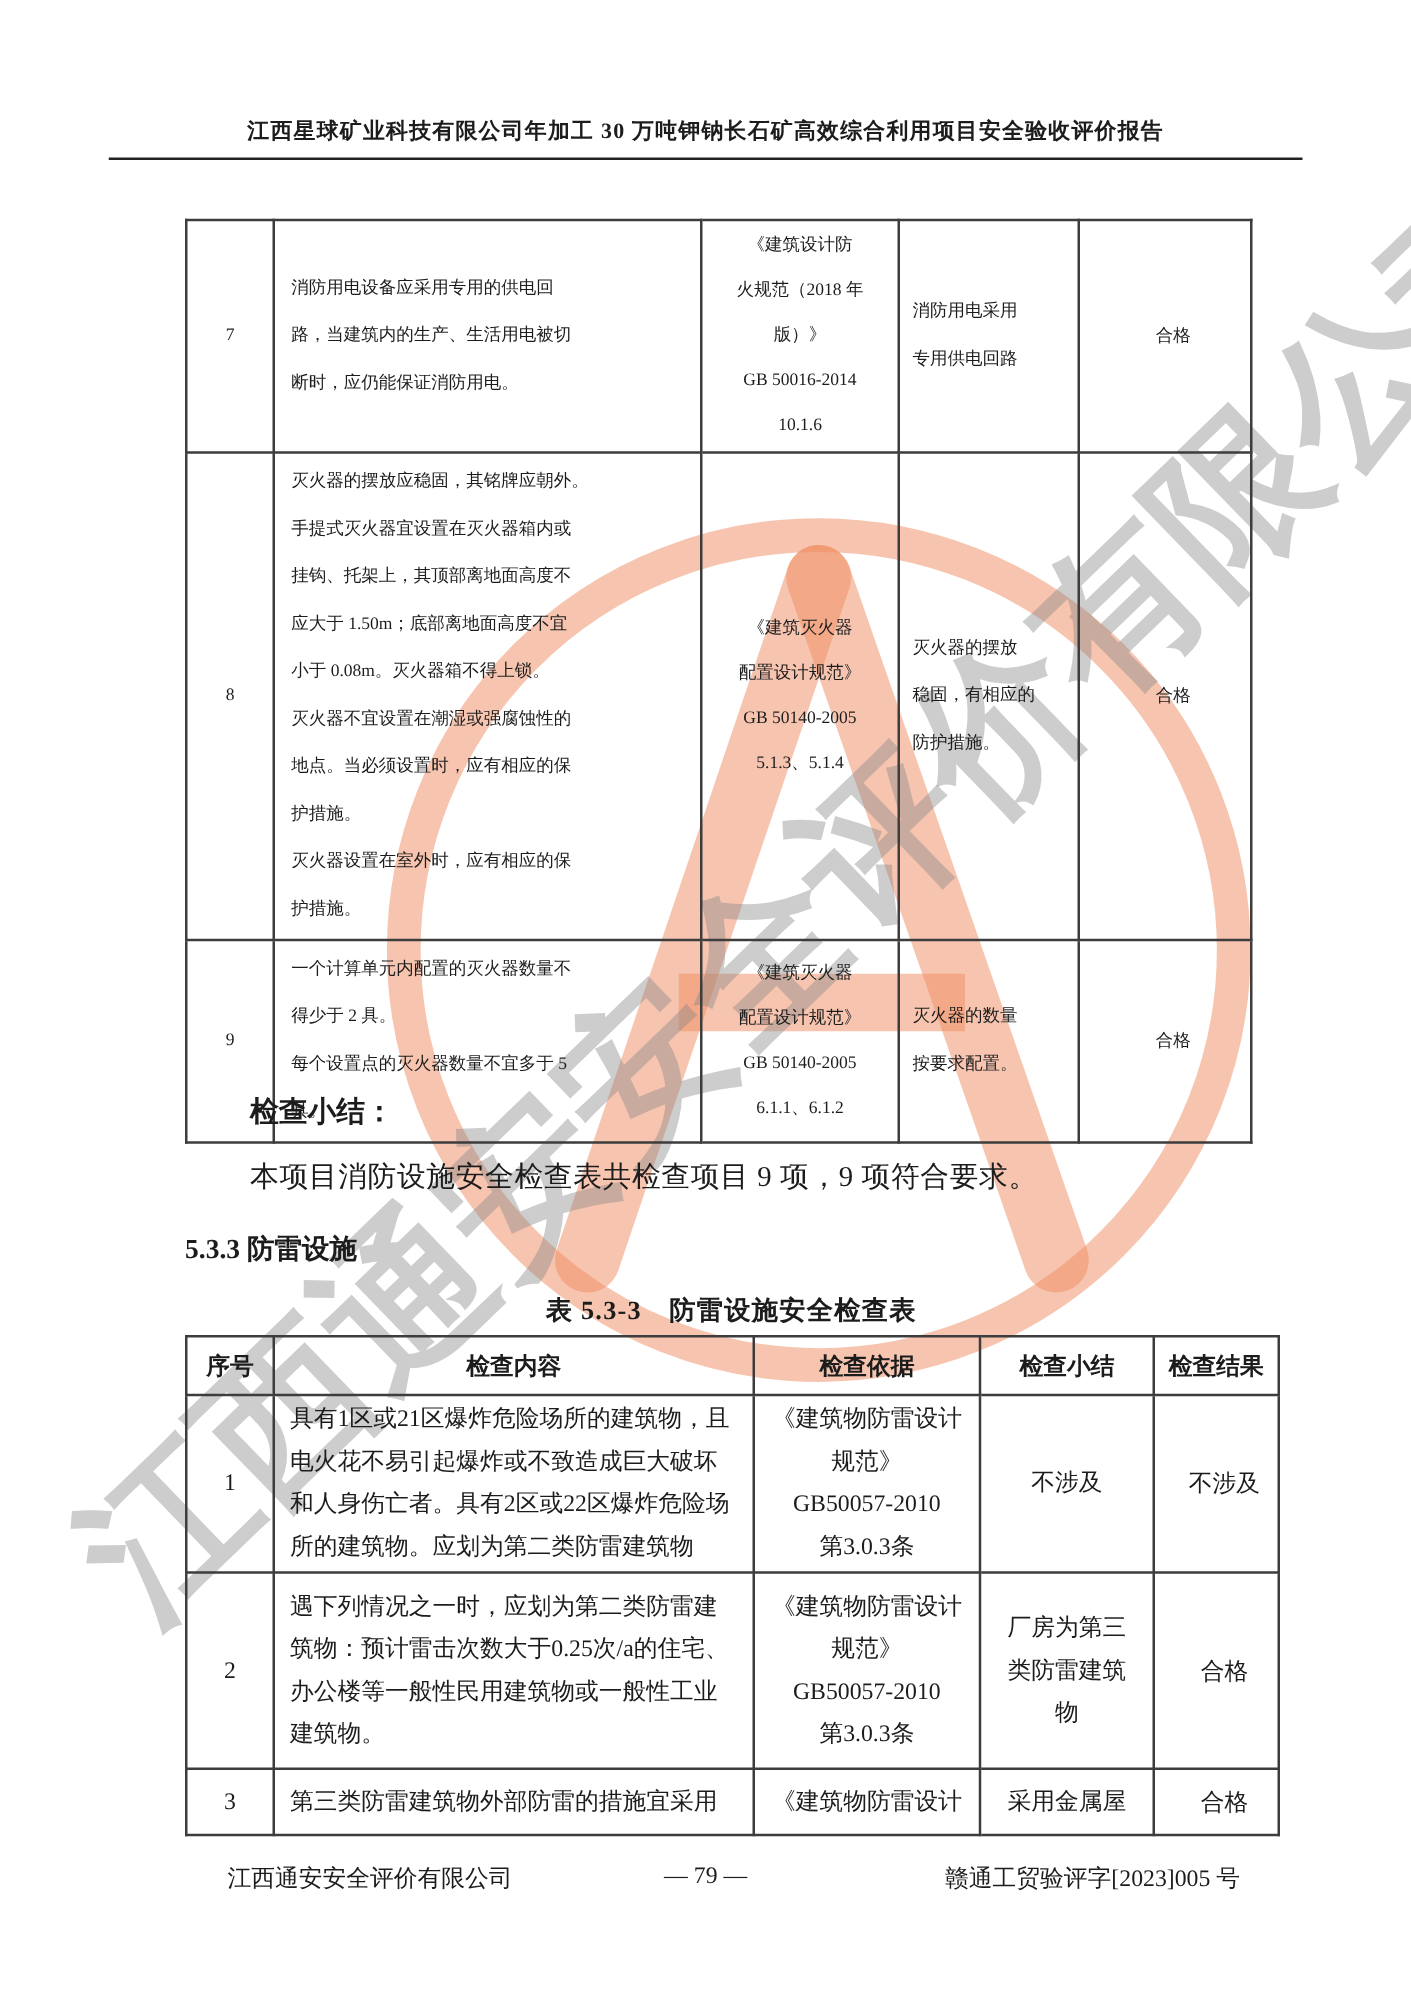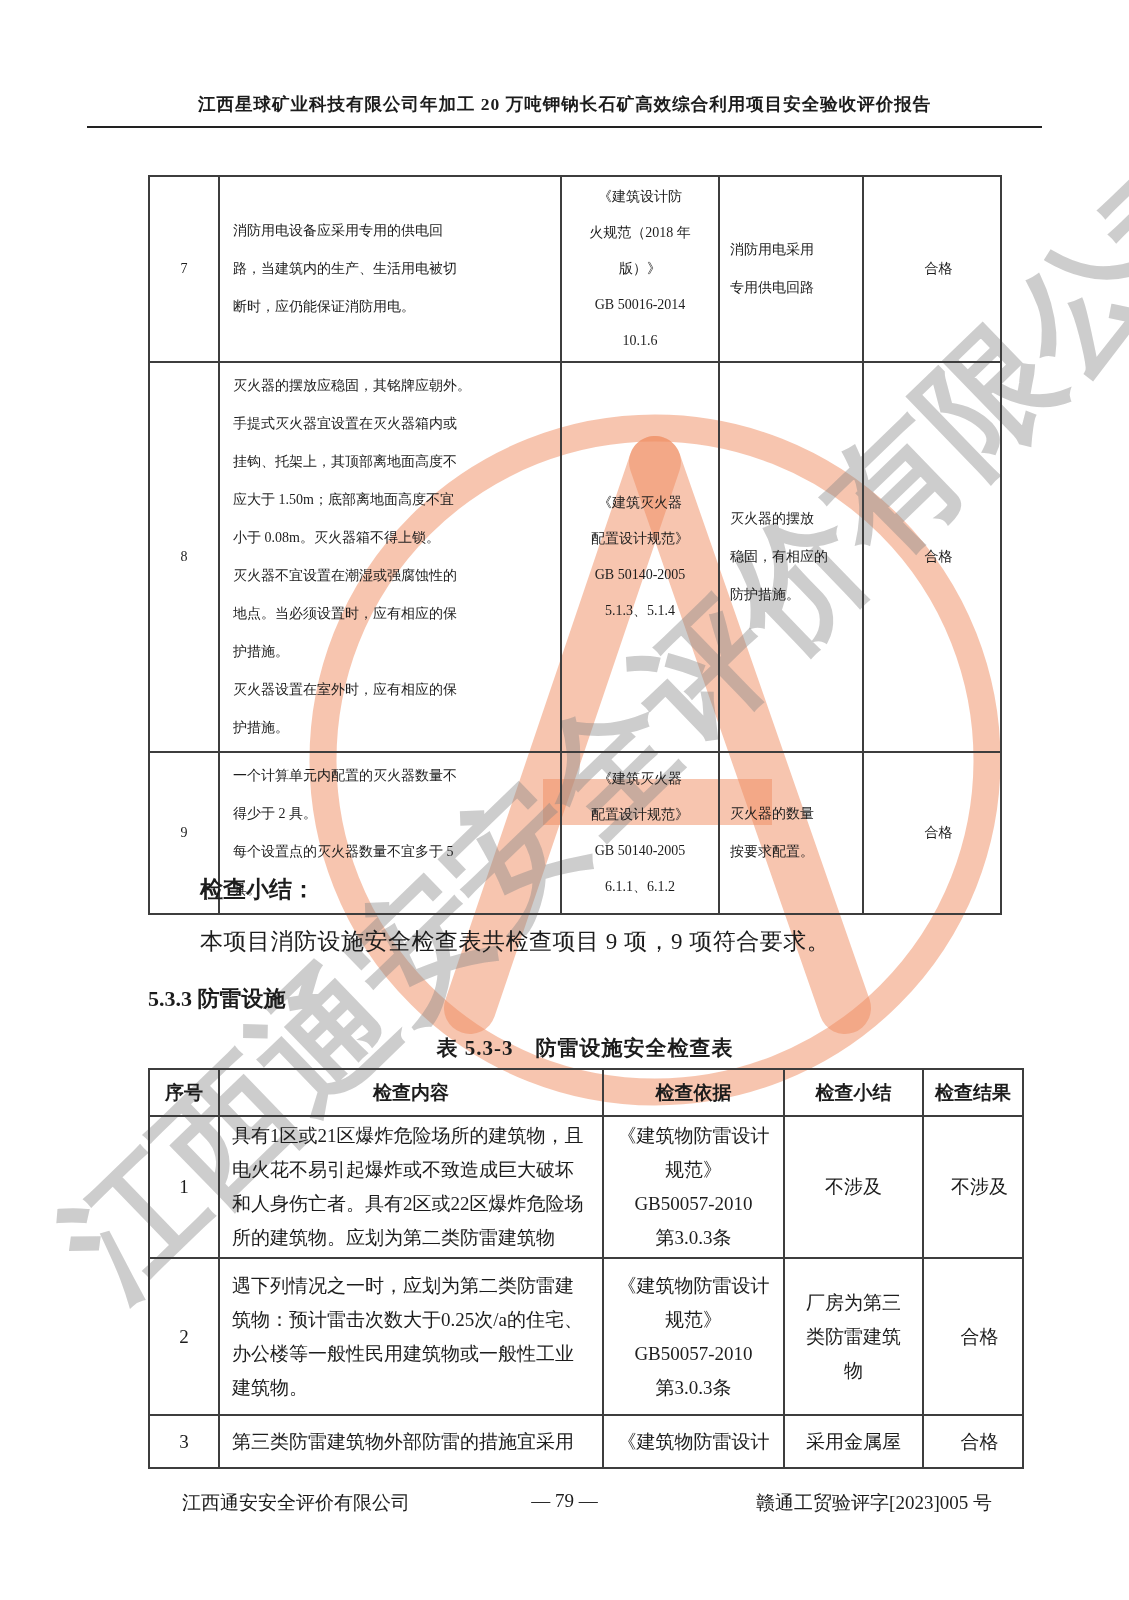--- a/index.html
+++ b/index.html
@@ -76,21 +76,21 @@
       <circle cx="655" cy="760" r="332" fill="none" stroke="rgba(240,140,95,0.5)" stroke-width="27"></circle>
       <path d="M 655 462 L 470 1008" fill="none" stroke="rgba(240,140,95,0.5)" stroke-width="52" stroke-linecap="round"></path>
       <path d="M 655 462 L 845 1008" fill="none" stroke="rgba(240,140,95,0.5)" stroke-width="52" stroke-linecap="round"></path>
       <path d="M 543 802 L 772 802" fill="none" stroke="rgba(240,140,95,0.5)" stroke-width="46"></path>
     </svg>
     <div class="wm-diagonal">江西通安安全评价有限公司</div>
   </div>
 
   <div class="content">
 
-    <div class="doc-header">江西星球矿业科技有限公司年加工 20 万吨钾钠长石矿高效综合利用项目安全验收评价报告</div>
+    <div class="doc-header">江西星球矿业科技有限公司年加工 30 万吨钾钠长石矿高效综合利用项目安全验收评价报告</div>
 
     <table class="sheet t1">
       <colgroup>
         <col style="width:70px">
           <col style="width:342px">
           <col style="width:158px">
         <col style="width:144px">
           <col style="width:138px">
       </colgroup>
       <tbody>

